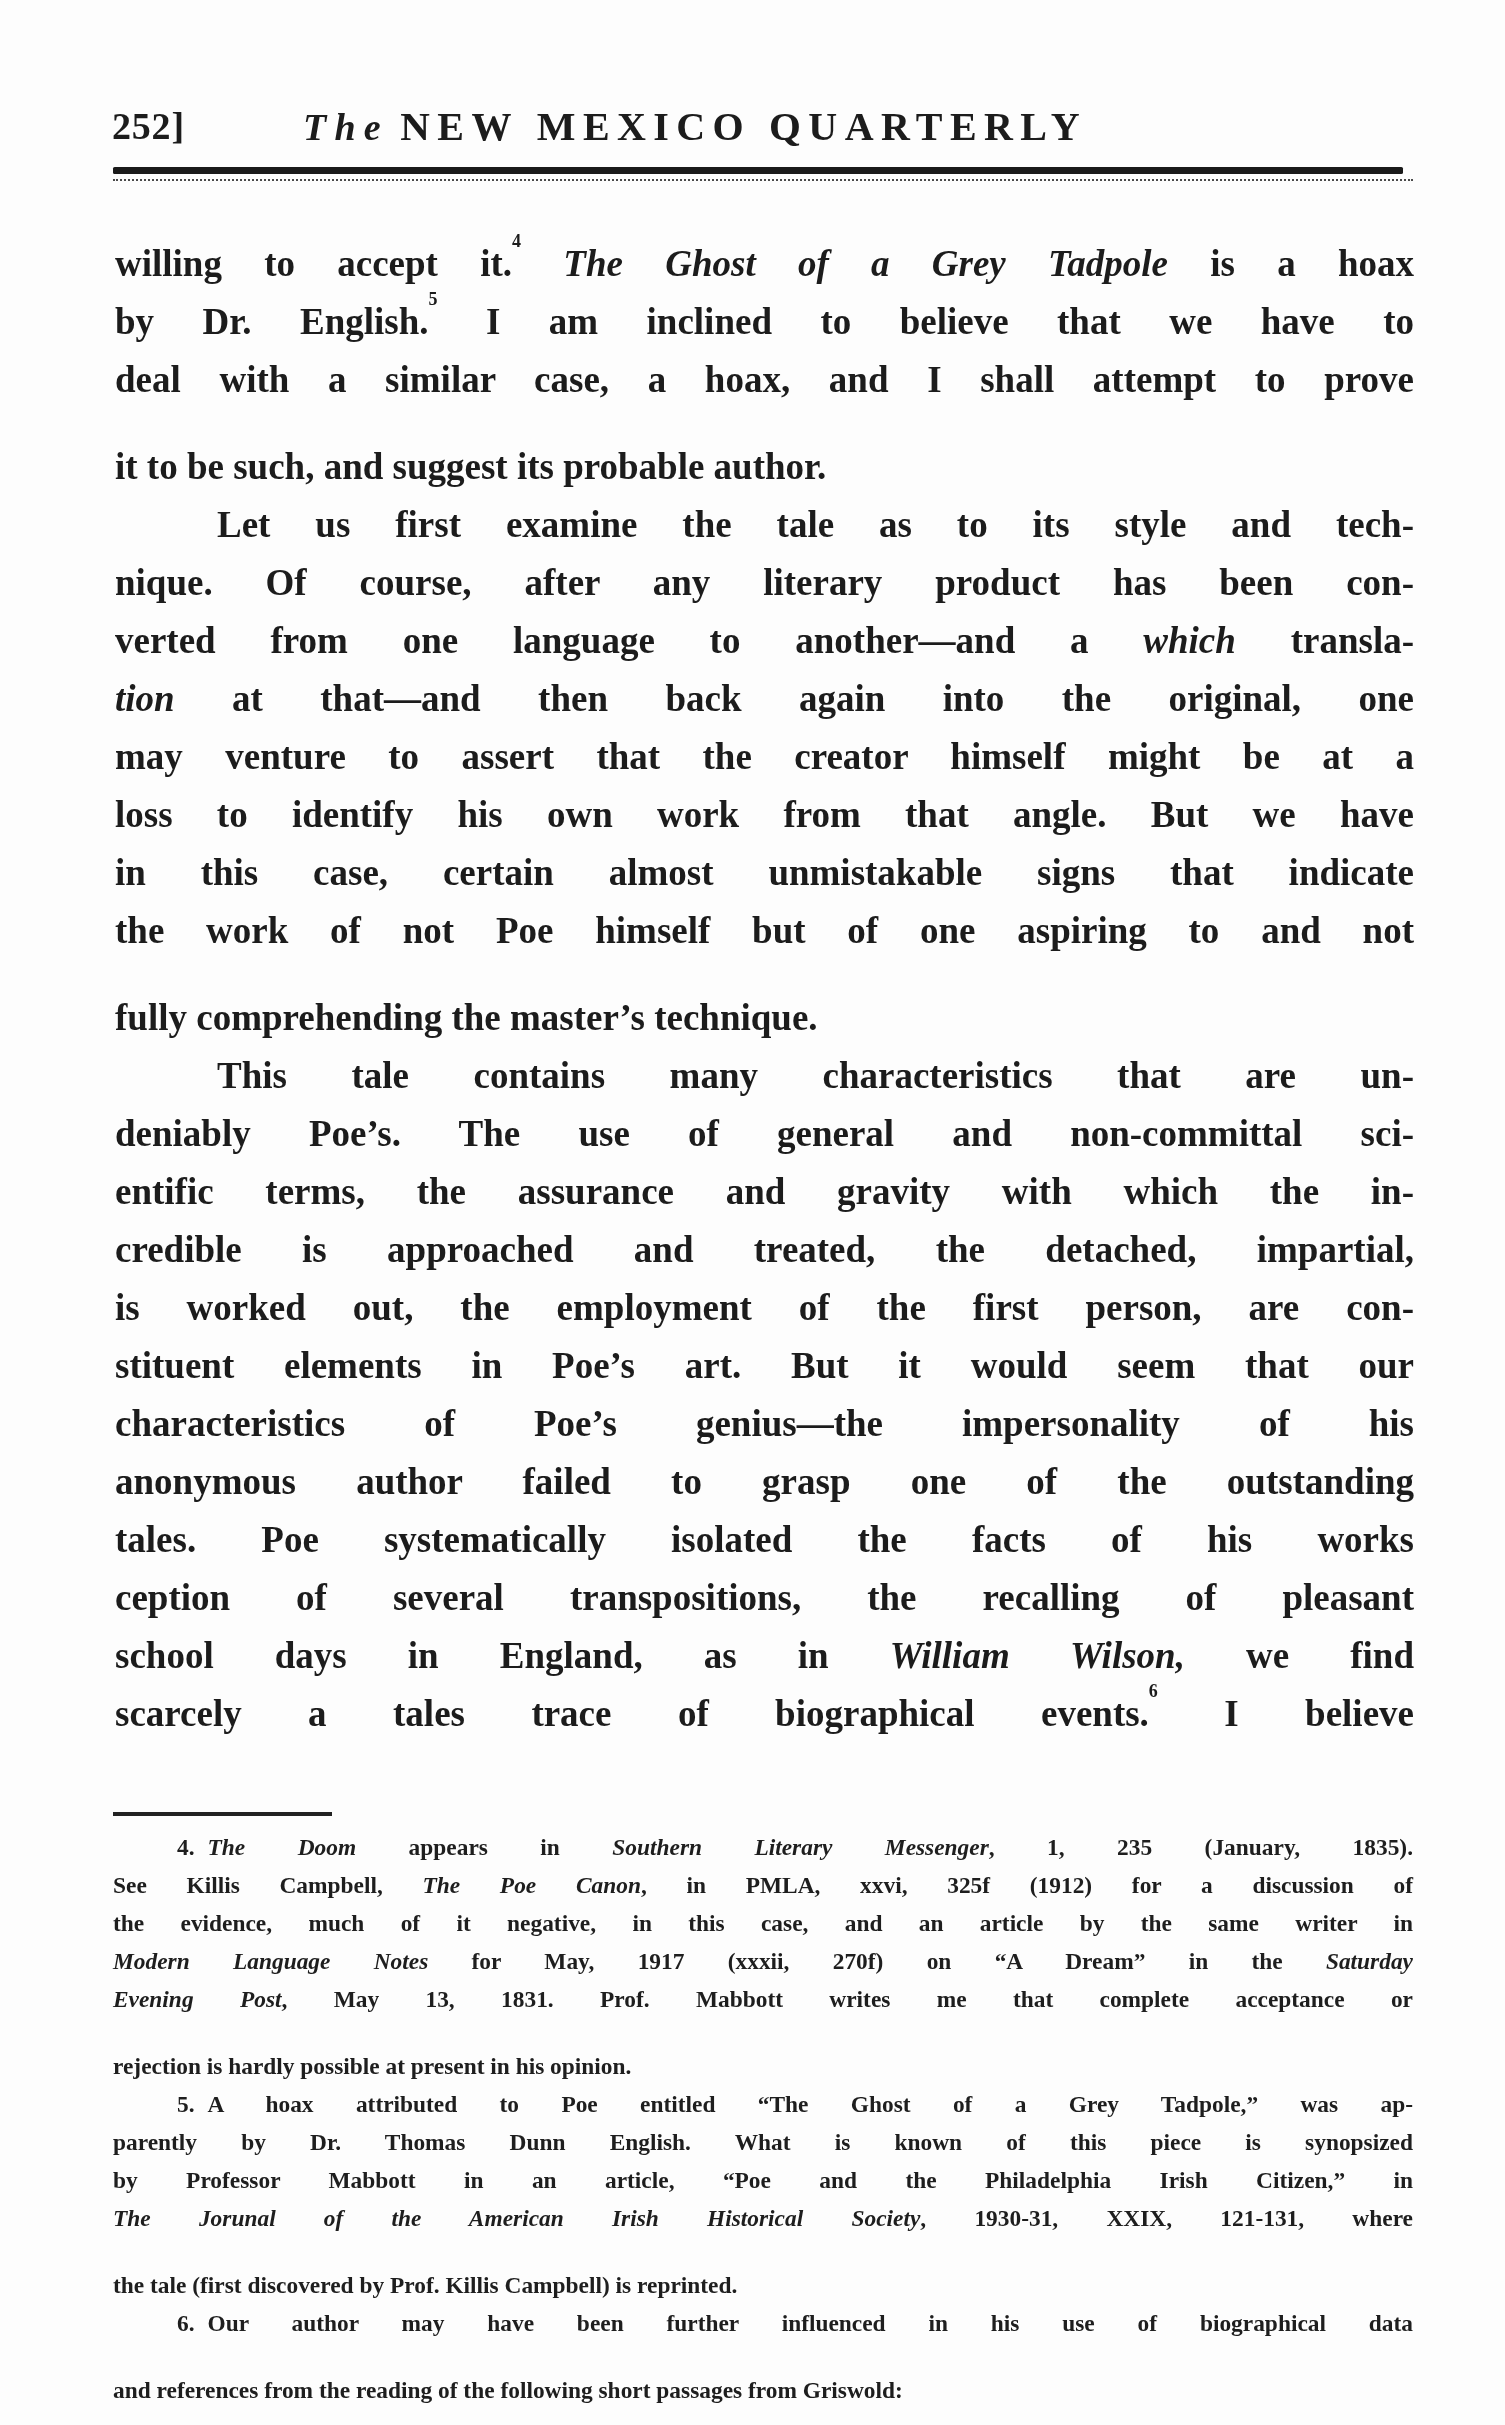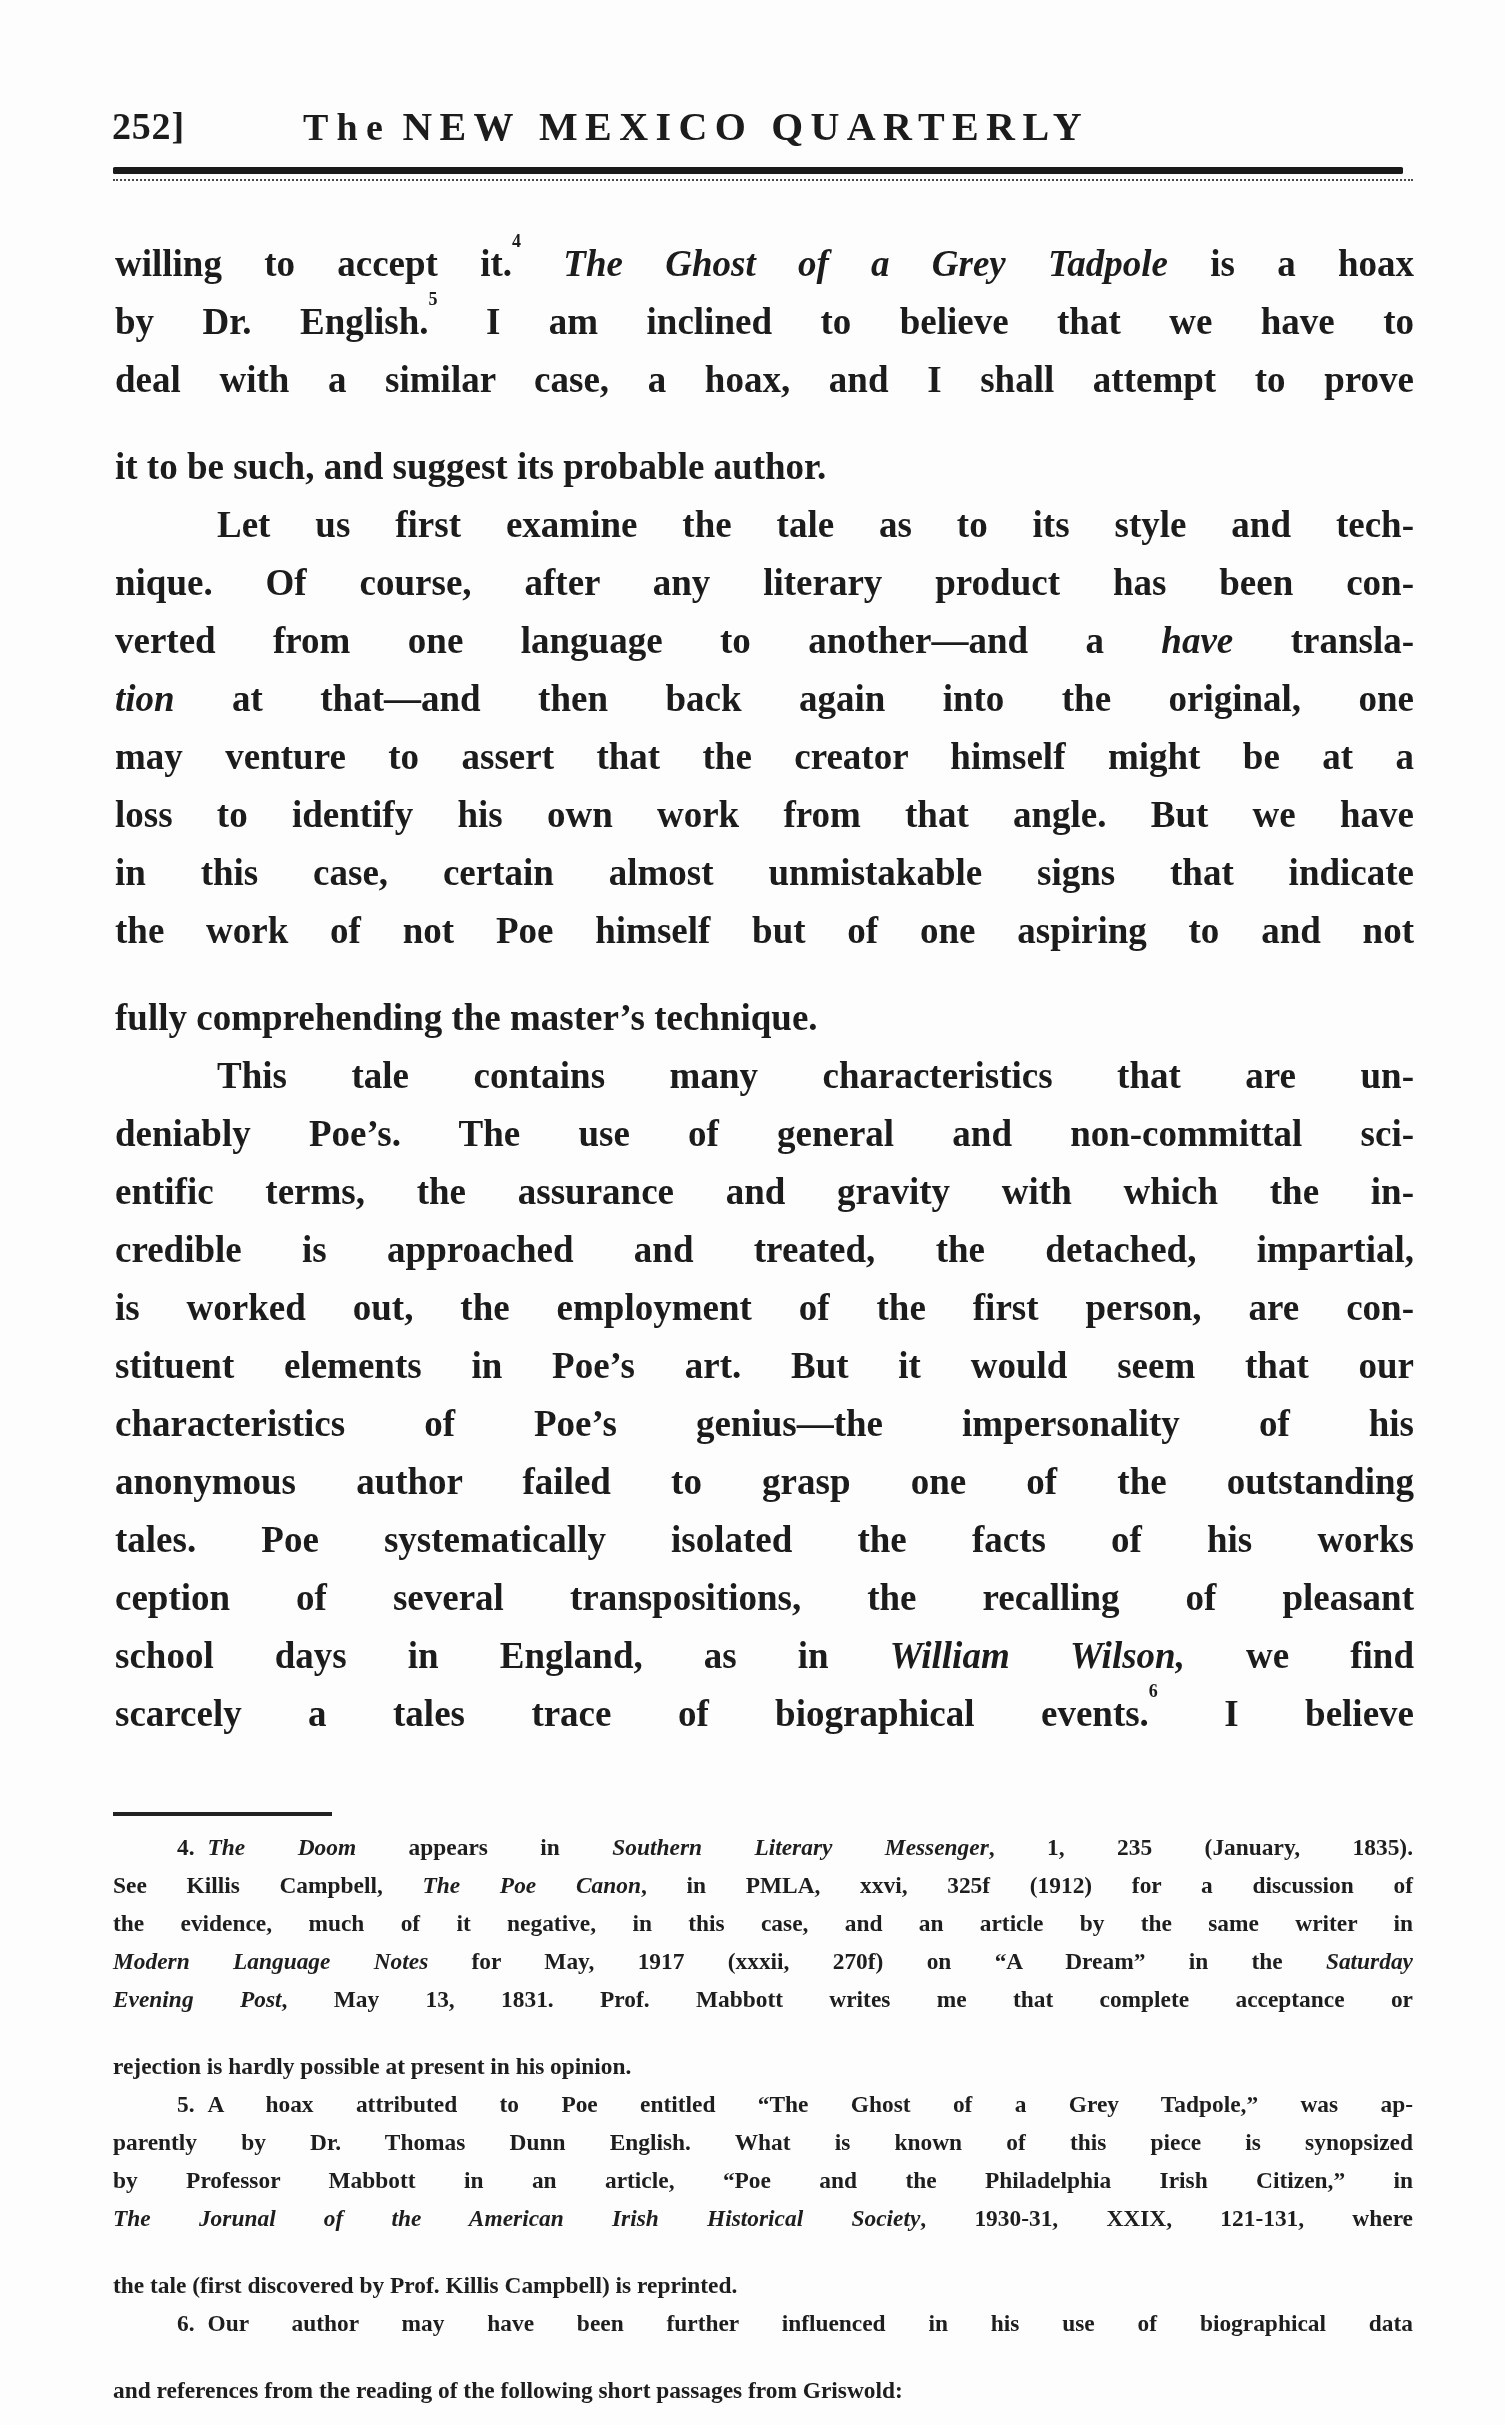--- a/index.html
+++ b/index.html
@@ -41,20 +41,21 @@
   }
   .journal-title {
     position: absolute;
     left: 191px;
     top: 0;
     font-size: 38px;
     line-height: 49px;
     letter-spacing: 7.4px;
   }
   .journal-title .the {
+    font-style: italic;
     letter-spacing: 8.2px;
     margin-right: 11.5px;
   }
   .journal-title .sc-cap { font-size: 41px; }
   .journal-title .sc-low { font-size: 40px; }
   .journal-title .word { margin-right: 18px; }
 
   .head-rule-thick {
     position: absolute;
     left: 113px;
@@ -164,21 +165,21 @@
       <div class="line last">
         <span class="line-inner"><span>it to be such, and suggest its probable author.</span></span>
       </div>
       <div class="line indent">
         <span class="line-inner"><span>Let us first examine the tale as to its style and tech-</span></span>
       </div>
       <div class="line">
         <span class="line-inner"><span>nique.  Of course, after any literary product has been con-</span></span>
       </div>
       <div class="line">
-        <span class="line-inner"><span>verted from one language to another—and a </span><i>have</i><span> transla-</span></span>
+        <span class="line-inner"><span>verted from one language to another—and a </span><i>which</i><span> transla-</span></span>
       </div>
       <div class="line">
         <span class="line-inner"><i>tion</i><span> at that—and then back again into the original, one</span></span>
       </div>
       <div class="line">
         <span class="line-inner"><span>may venture to assert that the creator himself might be at a</span></span>
       </div>
       <div class="line">
         <span class="line-inner"><span>loss to identify his own work from that angle.  But we have</span></span>
       </div>

